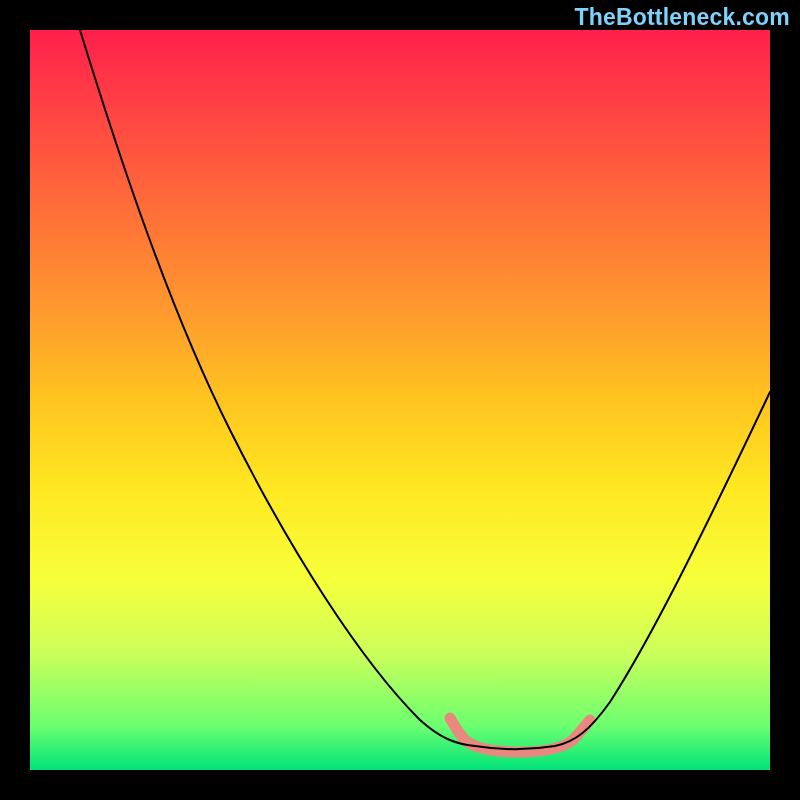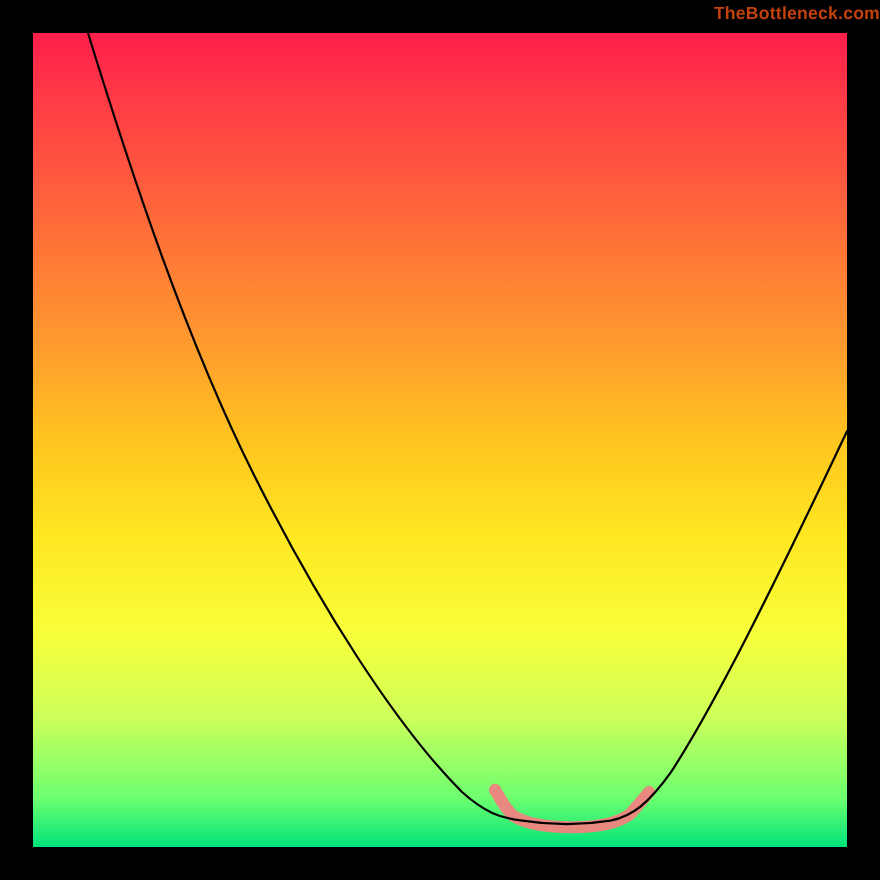--- a/index.html
+++ b/index.html
@@ -13,23 +13,23 @@
   }
   .frame {
     position: relative;
     width: 800px;
     height: 800px;
     background: #000;
   }
   .watermark {
     position: absolute;
     top: 4px;
-    right: 0;
-    color: #c2410c;
-    font-size: 16px;
+    right: 10px;
+    color: #7dd3fc;
+    font-size: 23px;
     font-weight: 600;
     letter-spacing: 0.2px;
     user-select: none;
   }
   .plot-area {
     position: absolute;
     left: 30px;
     top: 30px;
     width: 740px;
     height: 740px;

